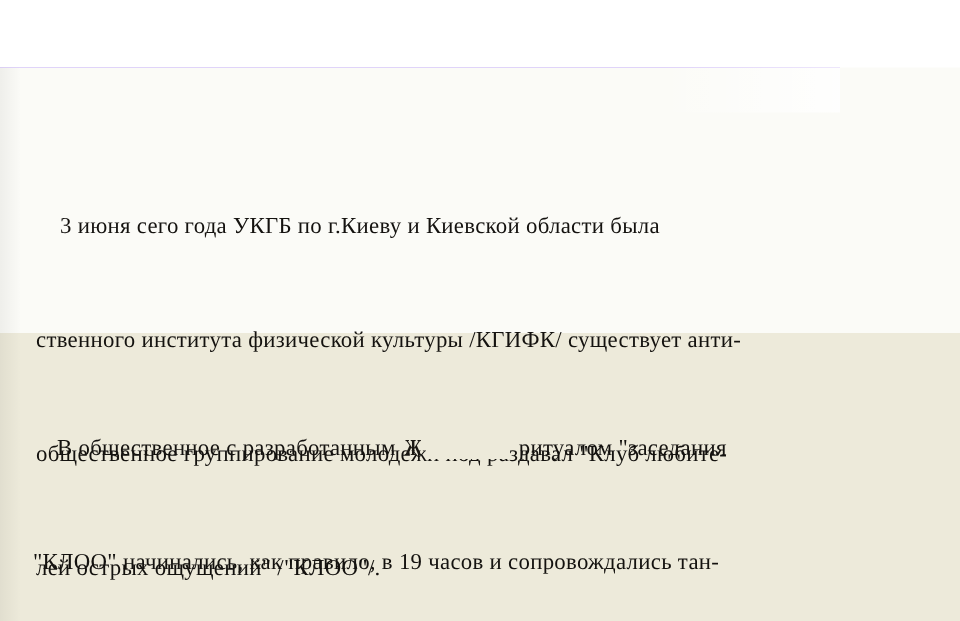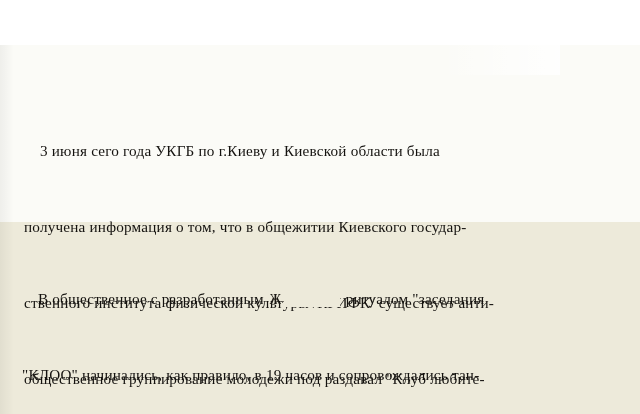--- a/index.html
+++ b/index.html
@@ -116,21 +116,20 @@
 </head>
 <body>
 
 <div class="page">
 
   <div class="block-top"></div>
   <div class="block-bottom"></div>
 
   <div class="text-body t-top">
     <span class="line">    3 июня сего года УКГБ по г.Киеву и Киевской области была</span>
-    <span class="line">получена информация о том, что в общежитии Киевского государ-</span>
     <span class="line">ственного института физической культуры /КГИФК/ существует анти-</span>
     <span class="line">общественное группирование молодежи под раздавал "Клуб любите-</span>
     <span class="line">лей острых ощущений" /"КЛОО"/.</span>
   </div>
 
   <div class="text-body t-bottom">
     <span class="line"><span>    В общественное с разработанным </span><span class="redact r1"><span class="mark">Ж</span><span class="blank"></span></span><span> ритуалом "заседания</span></span>
     <span class="line">"КЛОО" начинались, как правило, в 19 часов и сопровождались тан-</span>
     <span class="line"><span>цами под светомузыку, чаепитием. В 2I час </span><span class="redact r2"><span class="mark">Ж</span><span class="blank"></span></span><span> раздавал присут-</span></span>
     

